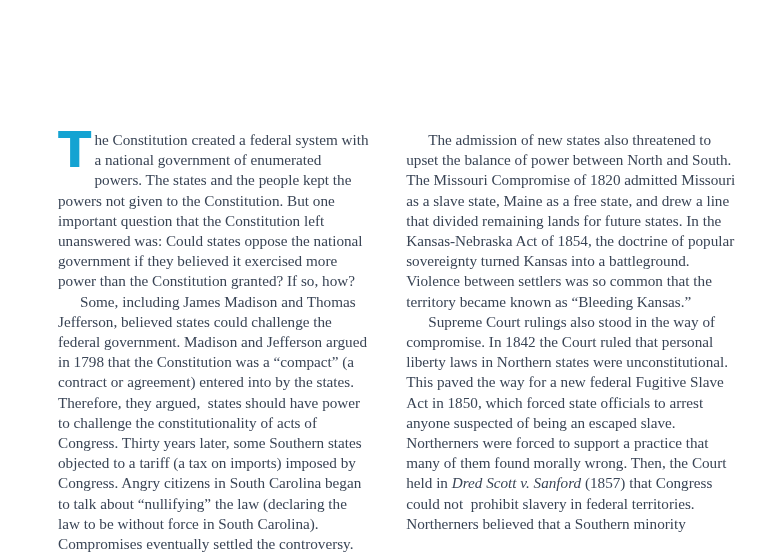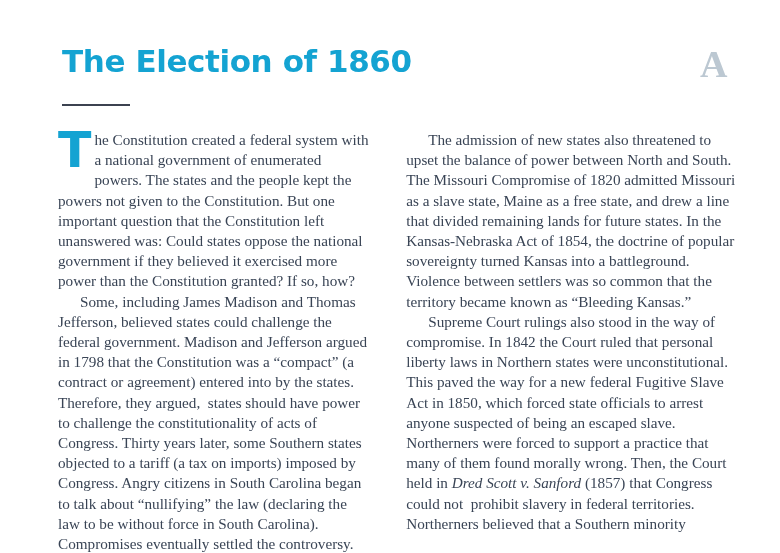--- a/index.html
+++ b/index.html
@@ -118,27 +118,20 @@
   }
 
   
   .wsp { white-space: pre-wrap; }
 </style>
 </head>
 <body>
 
 <div class="page">
 
-  <div class="header">
-    <h1 class="page-title">The Election of 1860</h1>
-
-    <div class="section-marker">A</div>
-
-    <div class="title-rule"></div>
-  </div>
 
   <div class="columns">
 
     <div class="column left">
       <p class="dropcap-para wsp">The Constitution created a federal system with a national government of enumerated powers. The states and the people kept the powers not given to the Constitution. But one important question that the Constitution left unanswered was: Could states oppose the national government if they believed it exercised more power than the Constitution granted? If so, how?</p>
       <p class="indent wsp">Some, including James Madison and Thomas Jefferson, believed states could challenge the federal government. Madison and Jefferson argued in 1798 that the Constitution was a “compact” (a contract or agreement) entered into by the states. Therefore, they argued,  states should have power to challenge the constitutionality of acts of Congress. Thirty years later, some Southern states objected to a tariff (a tax on imports) imposed by Congress. Angry citizens in South Carolina began to talk about “nullifying” the law (declaring the law to be without force in South Carolina). Compromises eventually settled the controversy.</p>
     </div>
 
     <div class="column right">
       <p class="indent wsp">The admission of new states also threatened to upset the balance of power between North and South. The Missouri Compromise of 1820 admitted Missouri as a slave state, Maine as a free state, and drew a line that divided remaining lands for future states. In the Kansas-Nebraska Act of 1854, the doctrine of popular sovereignty turned Kansas into a battleground. Violence between settlers was so common that the territory became known as “Bleeding Kansas.”</p>

